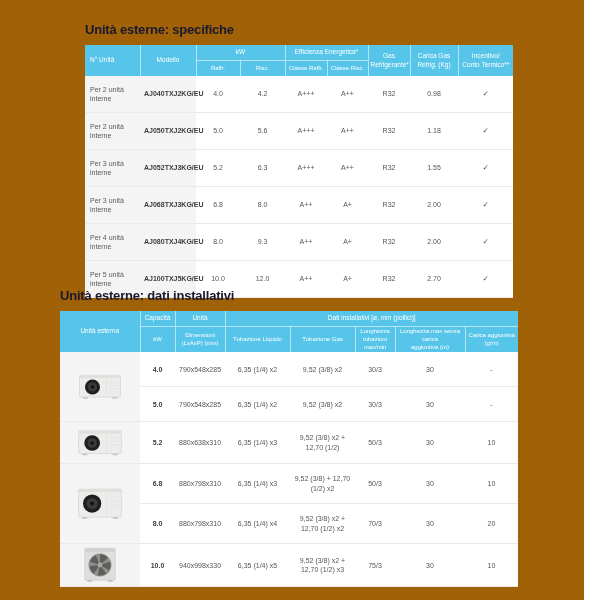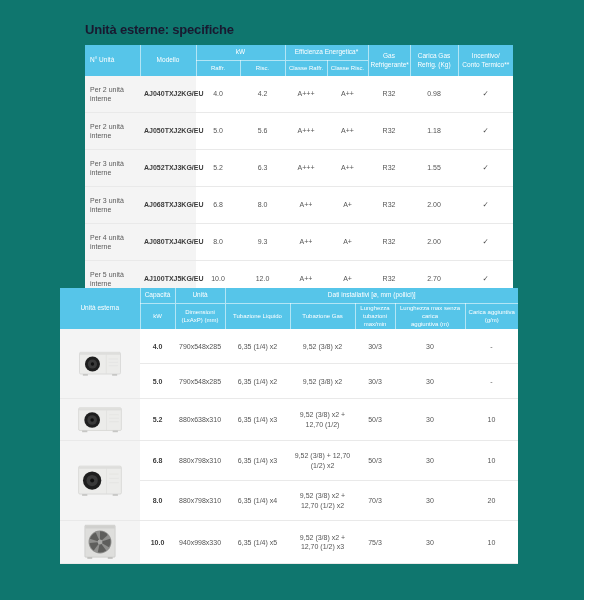--- a/index.html
+++ b/index.html
@@ -1,17 +1,17 @@
 <!DOCTYPE html>
 <html><head>
 <meta charset="utf-8">
 <style>
   html,body{margin:0;padding:0;background:#fff;width:600px;height:600px;overflow:hidden;
     font-family:"Liberation Sans", sans-serif;-webkit-font-smoothing:antialiased;}
-  .page{position:relative;width:584px;height:600px;background:#0f766e;}
+  .page{position:relative;width:584px;height:600px;background:#a16207;}
   .block1{position:absolute;left:85px;top:22px;width:428px;}
   .block2{position:absolute;left:60px;top:288px;width:458px;}
   h2.tbl-title{margin:0 0 8px 0;font-size:13px;font-weight:bold;color:#191930;letter-spacing:-0.2px;}
   table{border-collapse:collapse;table-layout:fixed;}
   .t1{width:428px;}
   .t2{width:458px;}
   thead th{background:#56c5e9;color:#fff;font-weight:normal;vertical-align:middle;
     white-space:pre-line;line-height:1.3;padding:1px 2px;}
   thead th.grp{font-size:6.5px;border-bottom:1px solid rgba(255,255,255,0.55);}
   thead th.sub{font-size:6px;}
@@ -135,20 +135,21 @@
           <td>A+</td>
           <td>R32</td>
           <td>2.70</td>
           <td class="check">✓</td>
         </tr>
       </tbody>
     </table>
   </div>
 
   <div class="block2">
+    <h2 class="tbl-title">Unità esterne: dati installativi</h2>
     <table class="t2">
       <colgroup>
         <col style="width:80px">
           <col style="width:35px">
           <col style="width:50px">
           <col style="width:65px">
         <col style="width:65px">
           <col style="width:40px">
           <col style="width:70px">
           <col style="width:53px">

